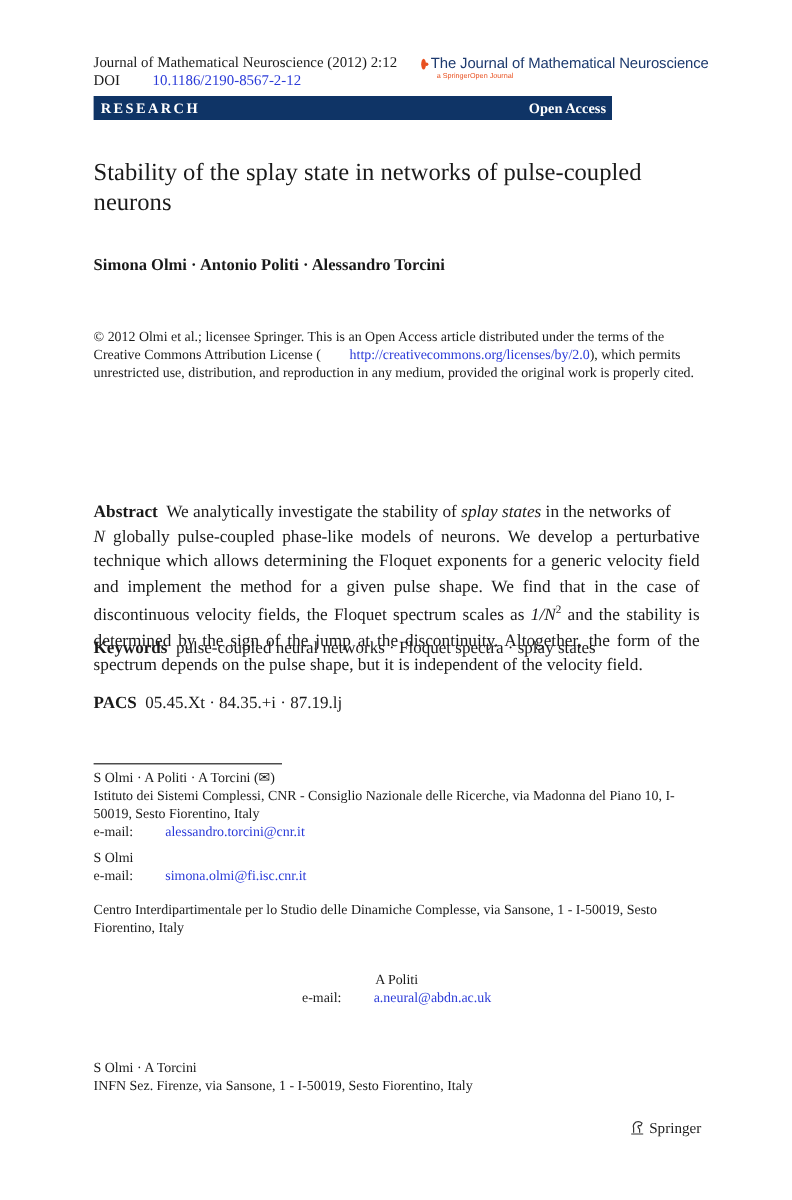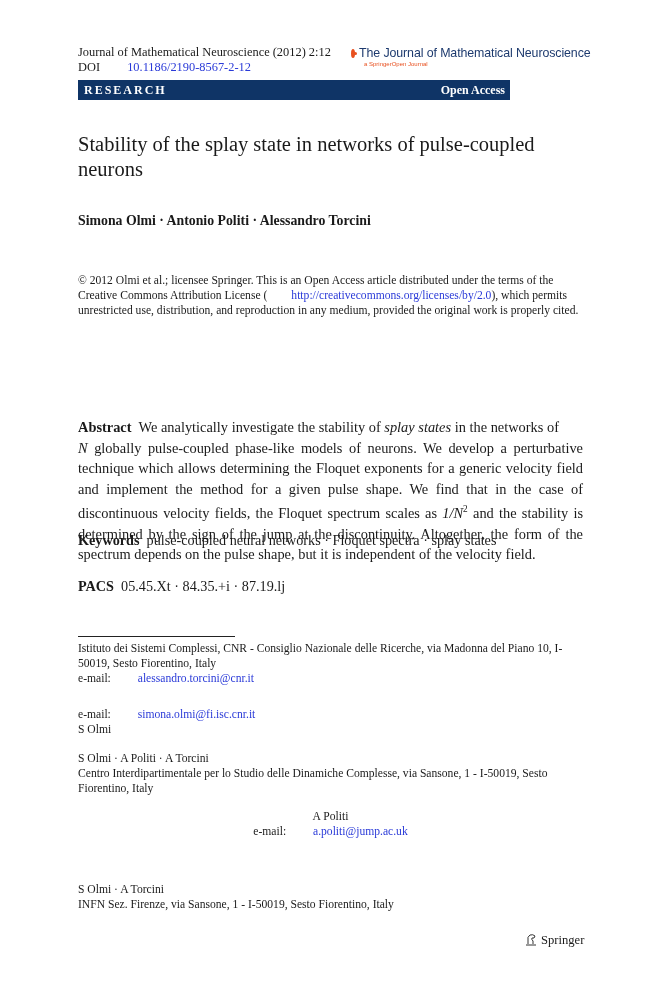--- a/index.html
+++ b/index.html
@@ -91,37 +91,37 @@
   <span>pulse-coupled neural networks · Floquet spectra · splay states</span>
 </div>
 <div class="abs pacs">
   <b>PACS</b>&nbsp;
   <span>05.45.Xt · 84.35.+i · 87.19.lj</span>
 </div>
 
 <div class="abs rule"></div>
 
 <div class="abs aff aff1">
+  <div>S Olmi · A Politi · A Torcini (✉)</div>
   <div>Istituto dei Sistemi Complessi, CNR - Consiglio Nazionale delle Ricerche, via Madonna del Piano 10, I-50019, Sesto Fiorentino, Italy</div>
   <div><span>e-mail: </span><a class="link">alessandro.torcini@cnr.it</a></div>
 </div>
 
 <div class="abs aff aff2">
+  <div>S Olmi</div>
   <div><span>e-mail: </span><a class="link">simona.olmi@fi.isc.cnr.it</a></div>
-  <div>S Olmi</div>
 </div>
 
 <div class="abs aff aff3">
-  <div>S Olmi · A Politi · A Torcini</div>
   <div>Centro Interdipartimentale per lo Studio delle Dinamiche Complesse, via Sansone, 1 - I-50019, Sesto Fiorentino, Italy</div>
 </div>
 
 <div class="abs aff aff4">
   <div>A Politi</div>
-  <div><span>e-mail: </span><a class="link">a.politi@jump.ac.uk</a></div>
+  <div><span>e-mail: </span><a class="link">a.neural@abdn.ac.uk</a></div>
 </div>
 
 <div class="abs aff aff5">
   <div>S Olmi · A Torcini</div>
   <div>INFN Sez. Firenze, via Sansone, 1 - I-50019, Sesto Fiorentino, Italy</div>
 </div>
 
 <div class="abs springer">
   <svg class="springer-icon" viewBox="0 0 12 13">
     <path d="M3 11 L3 7 Q2 4 5 2 Q8 1 10 3 L9 5 L7 5 Q6 6 8 8 L8 11" fill="none" stroke="#333" stroke-width="1"></path>

